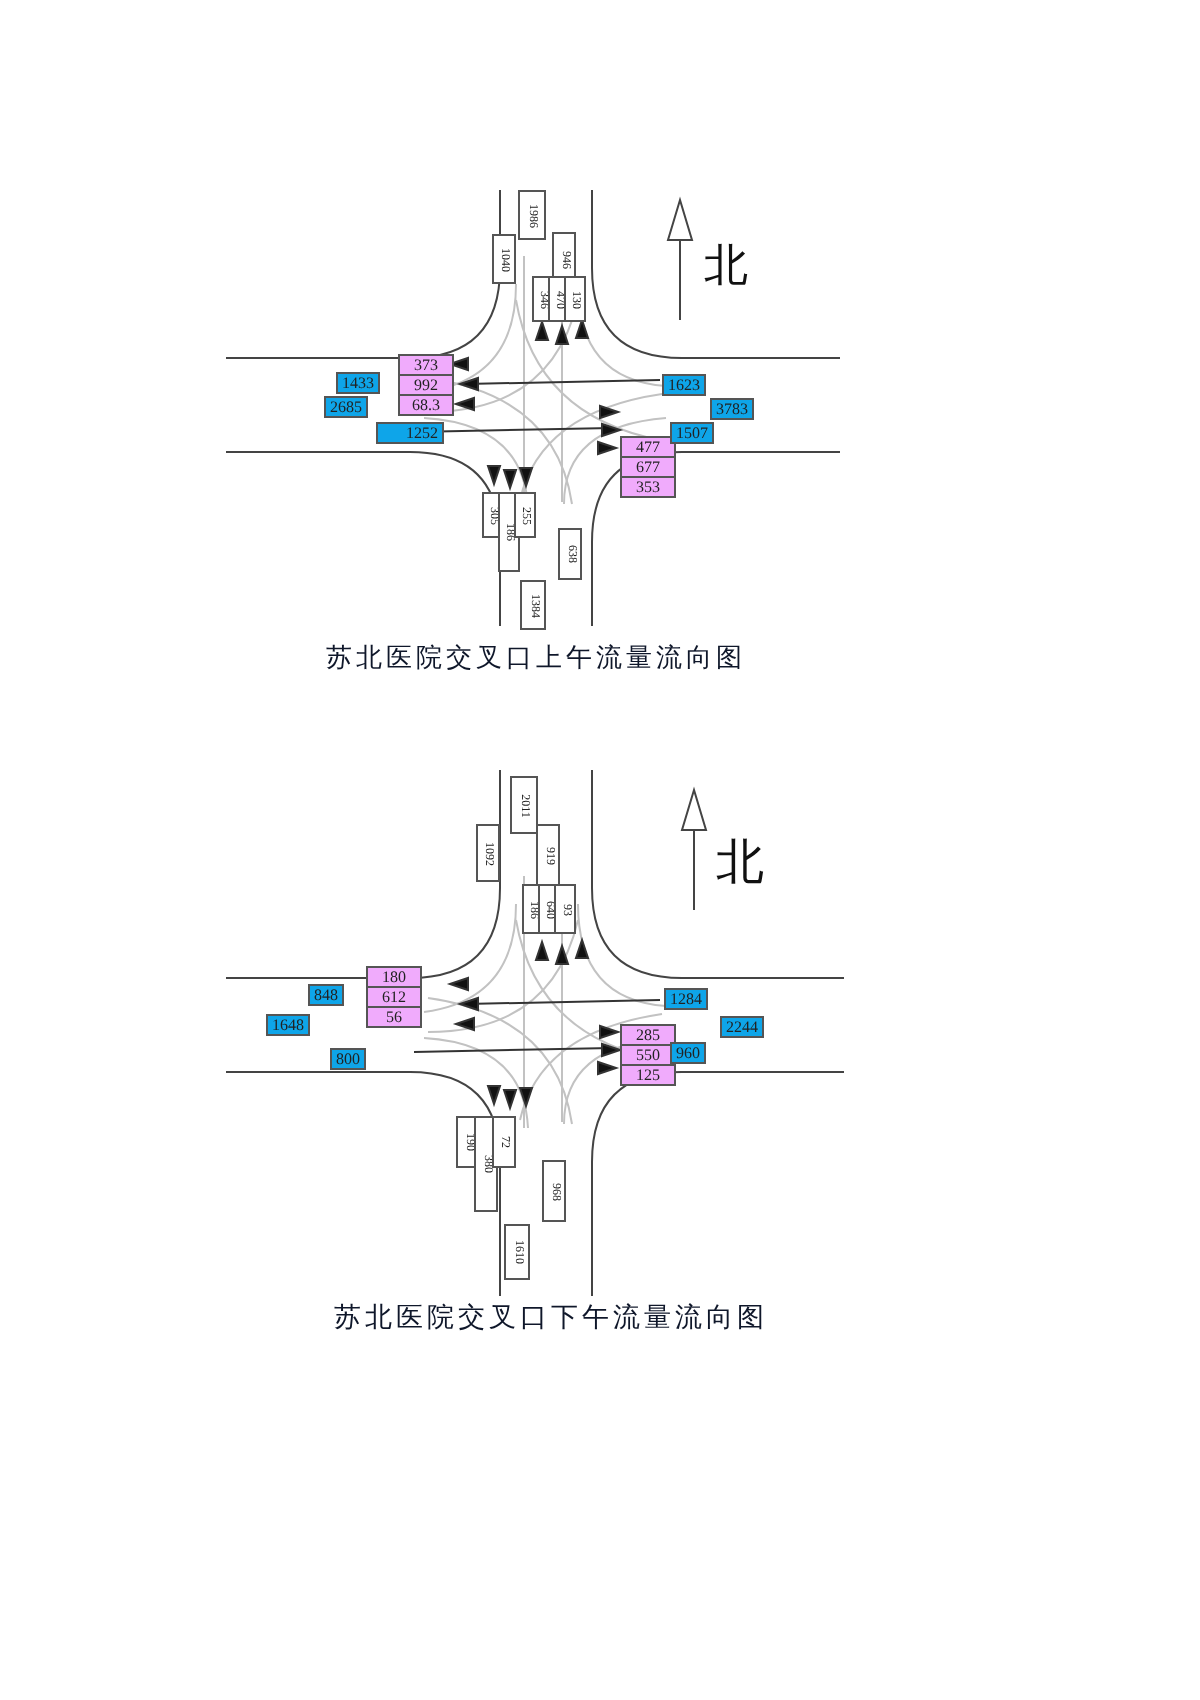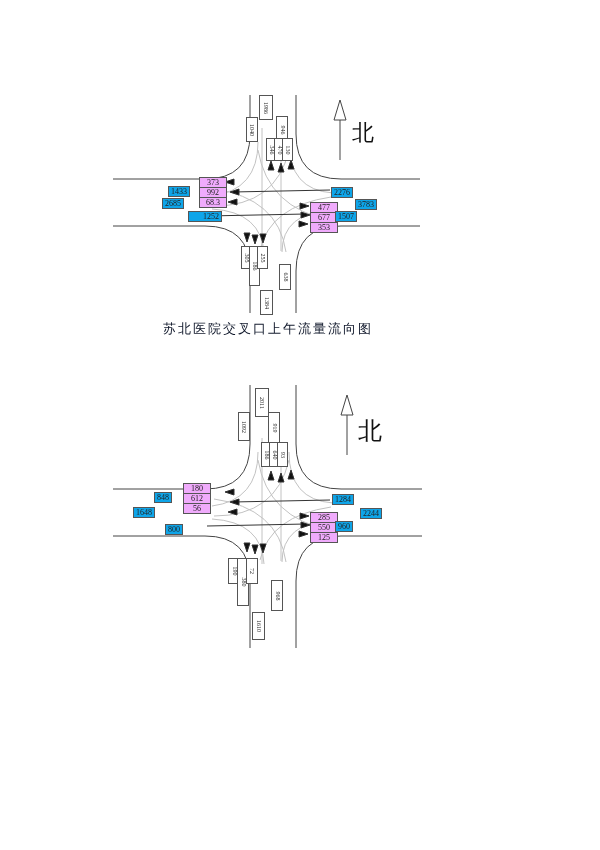--- a/index.html
+++ b/index.html
@@ -85,23 +85,23 @@
 
   <div class="rowbox" style="left:199px;top:177px;">
     <div class="cell">373</div>
     <div class="cell">992</div>
     <div class="cell">68.3</div>
   </div>
   <div class="box" style="left:168px;top:186px;">1433</div>
   <div class="box" style="left:162px;top:198px;">2685</div>
   <div class="box" style="left:188px;top:211px;padding-left:14px;">1252</div>
 
-  <div class="box" style="left:331px;top:187px;">2276</div>
+  <div class="box" style="left:331px;top:187px;">1623</div>
   <div class="box" style="left:355px;top:199px;">3783</div>
-  <div class="rowbox" style="left:310px;top:202px;">
+  <div class="rowbox" style="left:310px;top:218px;">
     <div class="cell">477</div>
     <div class="cell">677</div>
     <div class="cell">353</div>
   </div>
   <div class="box" style="left:335px;top:211px;">1507</div>
 
   <div class="vbox" style="left:259px;top:95px;width:12px;height:23px;">
       <span>1986</span>
     </div>
   <div class="vbox" style="left:246px;top:117px;width:10px;height:23px;">
@@ -186,14 +186,15 @@
   <div class="vbox" style="left:246px;top:558px;width:10px;height:24px;">
       <span>72</span>
     </div>
   <div class="vbox" style="left:271px;top:580px;width:10px;height:29px;">
       <span>968</span>
     </div>
   <div class="vbox" style="left:252px;top:612px;width:11px;height:26px;">
       <span>1610</span>
     </div>
 
+  <div class="caption" style="left:167px;top:650px;font-size:13.5px;">苏北医院交叉口下午流量流向图</div>
 
 </div>
 
 </body></html>

